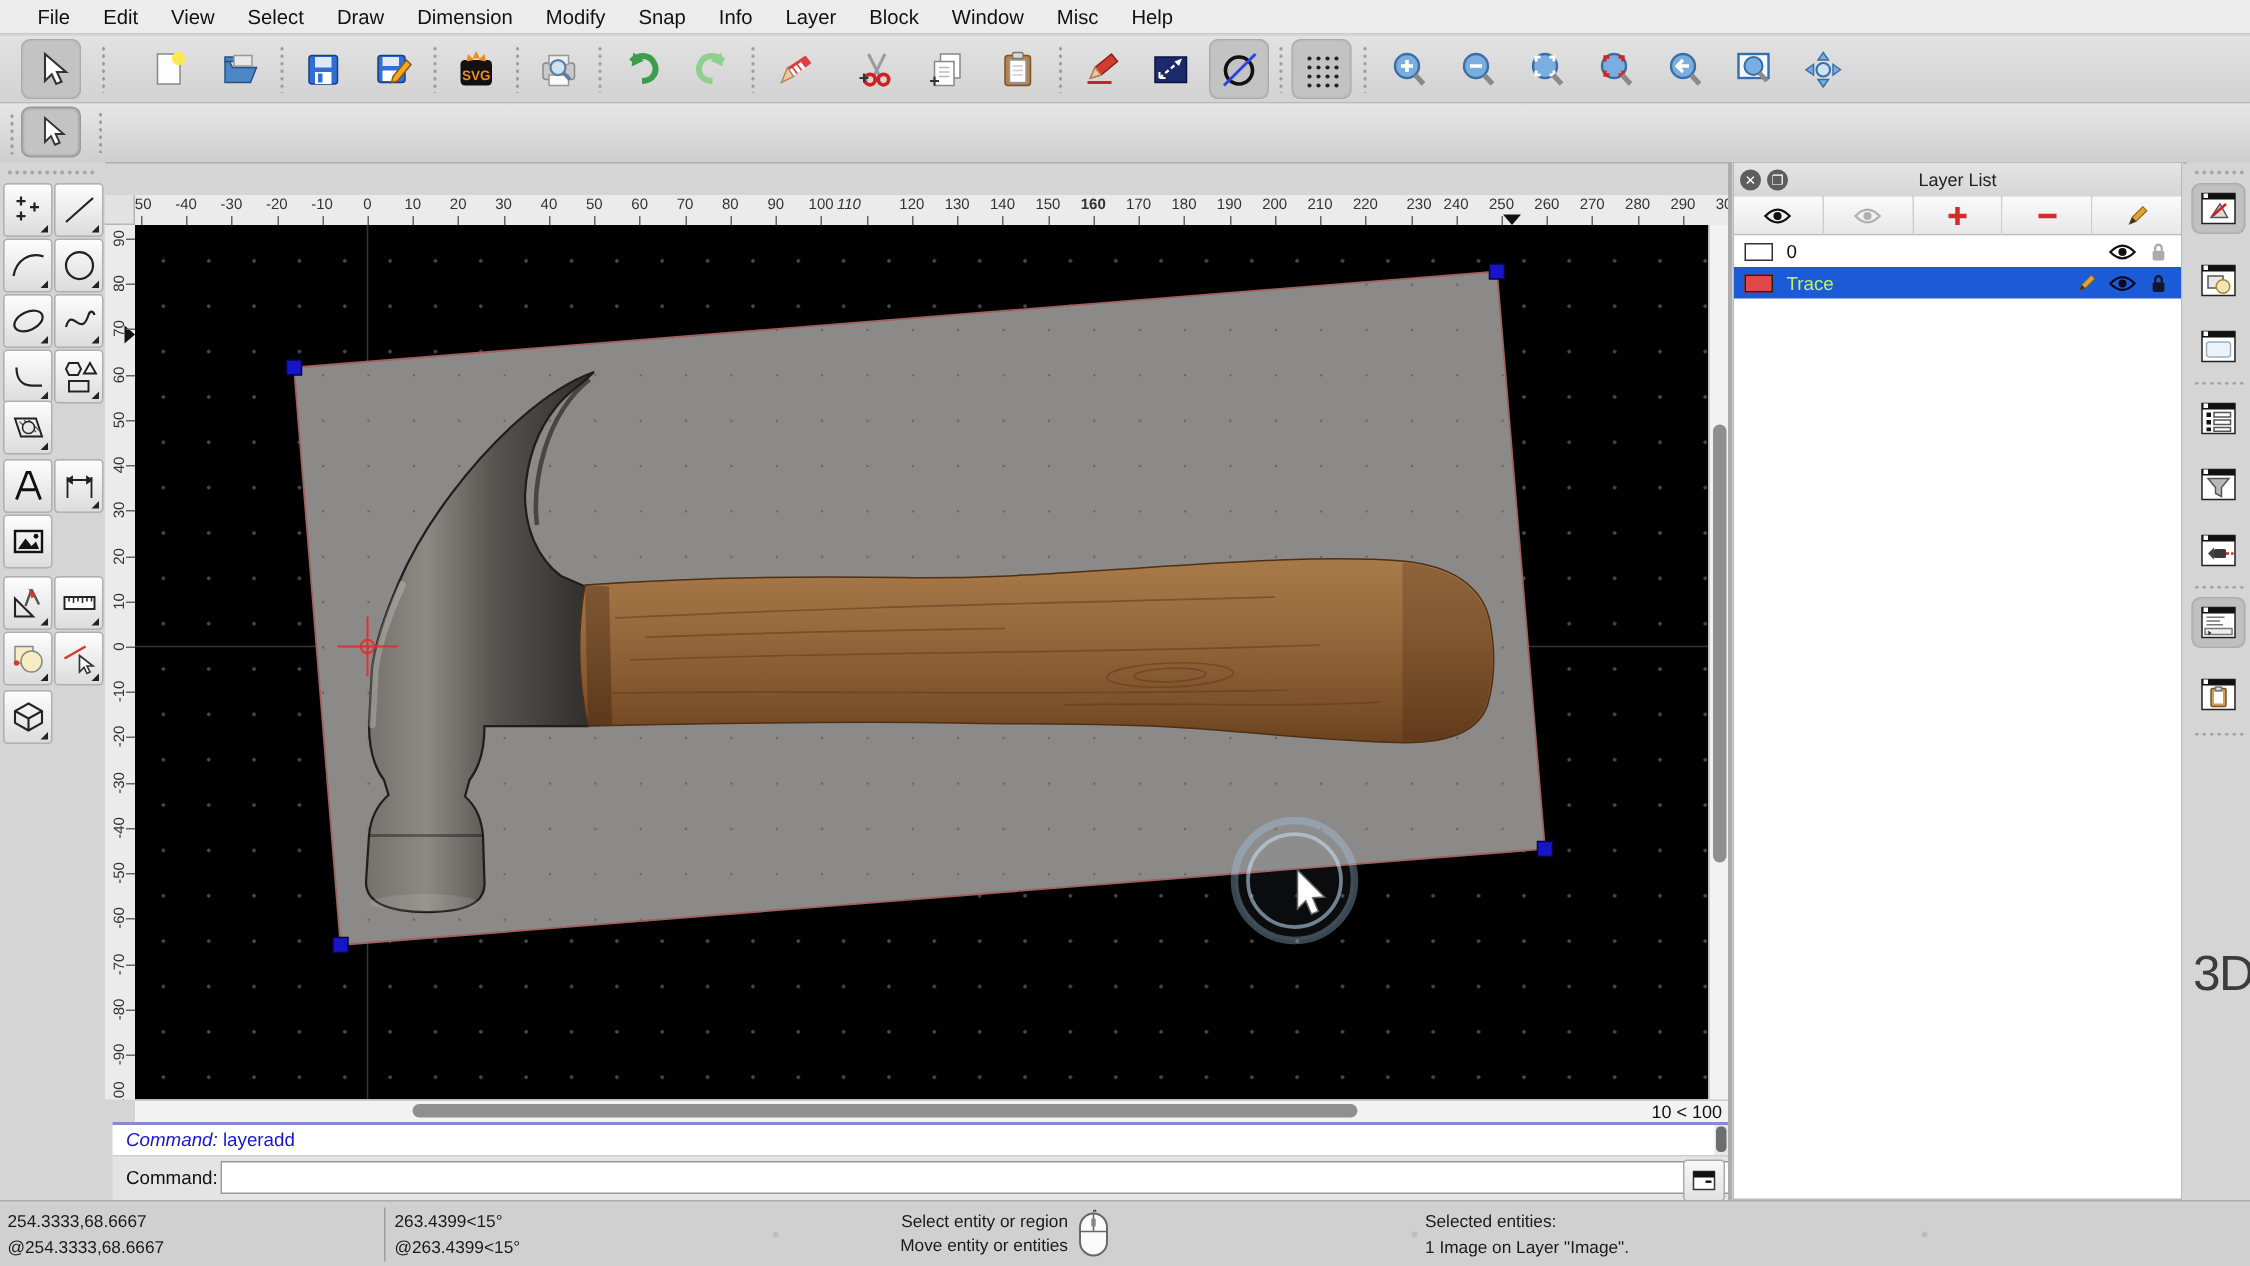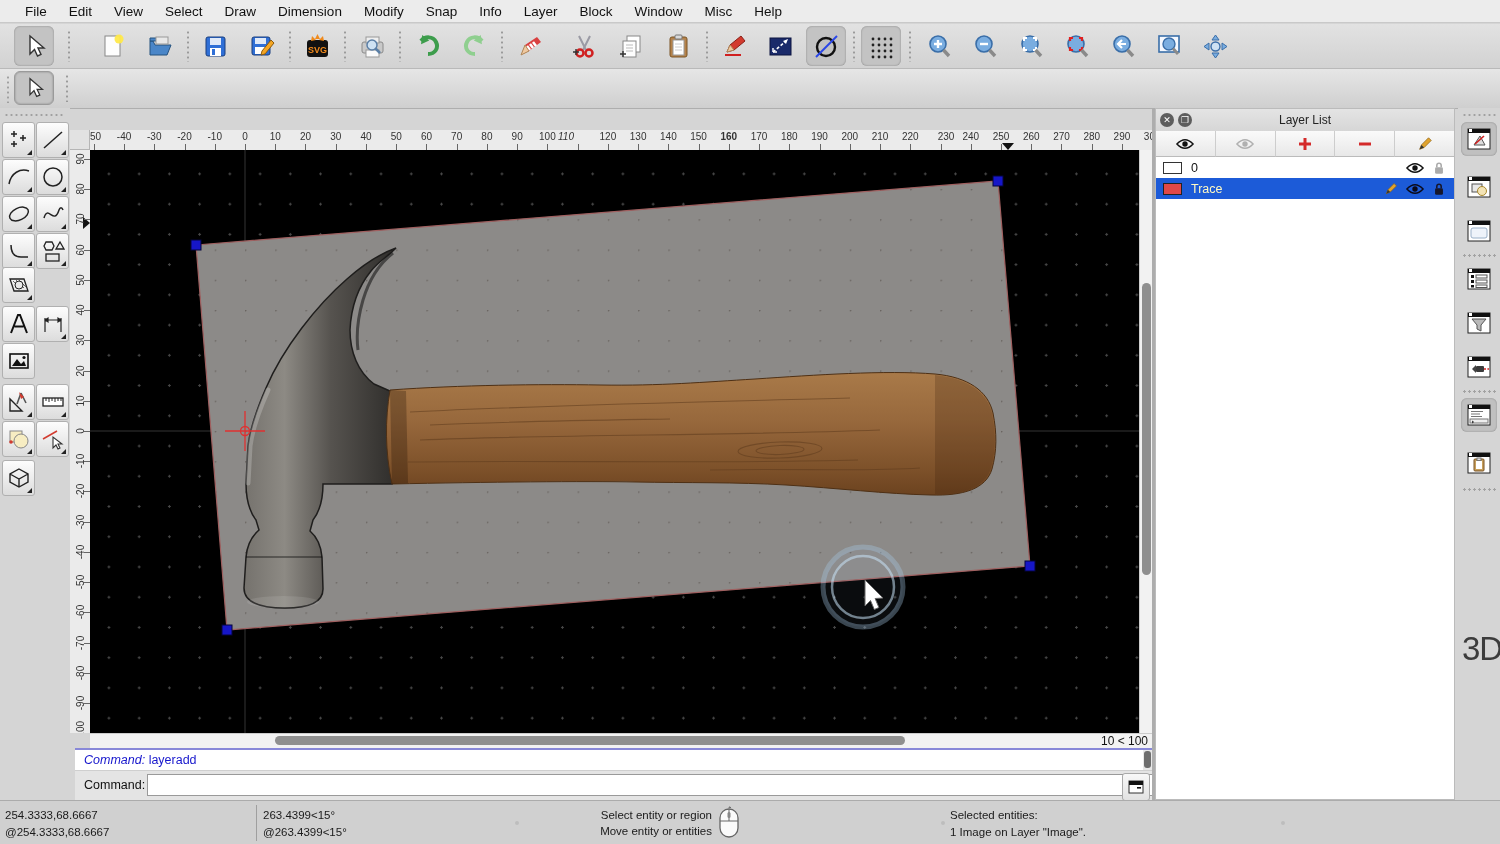--- a/index.html
+++ b/index.html
@@ -70,21 +70,21 @@
   #lp-title .t{position:absolute;left:0;right:0;top:4px;text-align:center;font-size:12px;color:#222;}
   .lp-circle{position:absolute;top:4px;width:14px;height:14px;border-radius:7px;background:#5d5d5d;color:#fff;font-size:9px;
              display:flex;align-items:center;justify-content:center;}
   #lp-toolbar{position:absolute;left:0;top:22px;right:0;height:26px;display:flex;}
   .lp-tool{flex:1;border-right:1px solid #cdcdcd;border-bottom:1px solid #bbb;background:linear-gradient(#fafafa,#e8e8e8);
            display:flex;align-items:center;justify-content:center;}
   .lp-tool svg{width:18px;height:16px;}
   #lp-rows{position:absolute;left:0;top:48px;right:0;}
   .lrow{position:relative;height:21px;display:flex;align-items:center;background:#fff;}
   .lrow.selected{background:#1c5bd8;}
-  .lrow.selected .lname{color:#fef9c3;}
+  .lrow.selected .lname{color:#bef264;}
   .lswatch{width:17px;height:10px;border:1px solid #333;margin-left:7px;}
   .lname{font-size:12.5px;color:#111;margin-left:9px;flex:1;}
   .licon{width:18px;height:14px;margin-right:6px;}
   
   #dock{position:absolute;left:1458px;top:108px;width:42px;height:692px;background:#d5d5d5;}
   .dbtn{position:absolute;left:3px;width:36px;height:34px;border-radius:6px;display:flex;align-items:center;justify-content:center;}
   .dbtn.active{background:#c0c0c0;box-shadow:inset 0 0 2px rgba(0,0,0,.3);}
   .dbtn svg{width:26px;height:24px;}
   #threed{position:absolute;left:4px;top:522px;font-size:33px;font-weight:300;color:#3c3c3c;letter-spacing:-1px;}
   .dsep{position:absolute;left:4px;width:34px;height:3px;background-image:radial-gradient(circle,#a2a2a2 1px,transparent 1.2px);background-size:5px 3px;}

